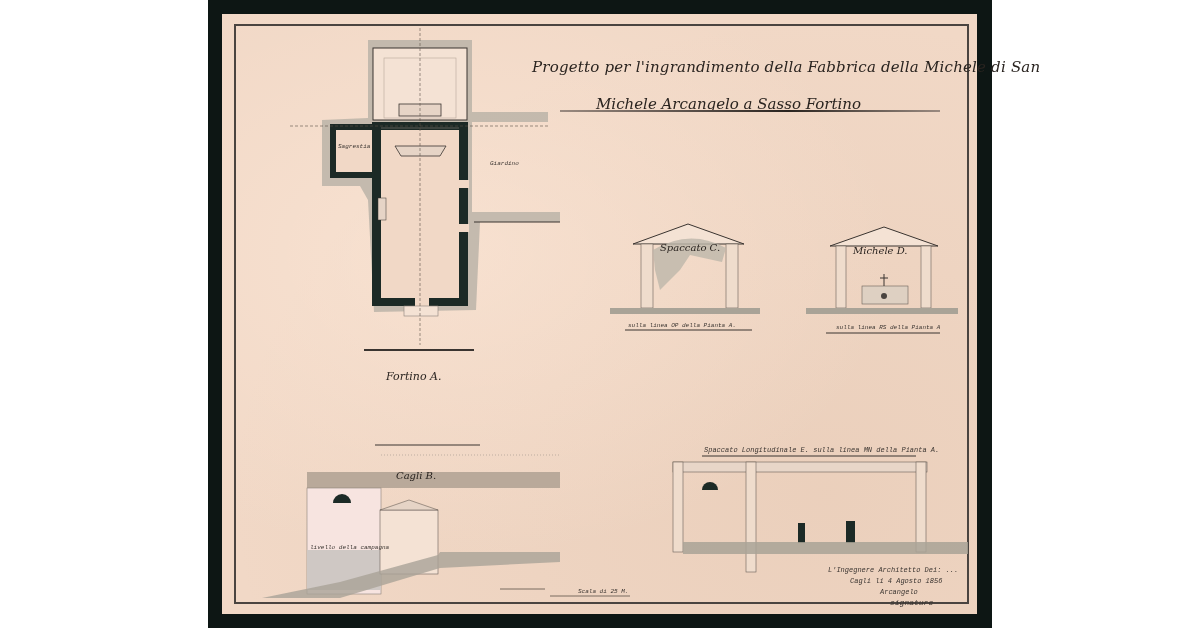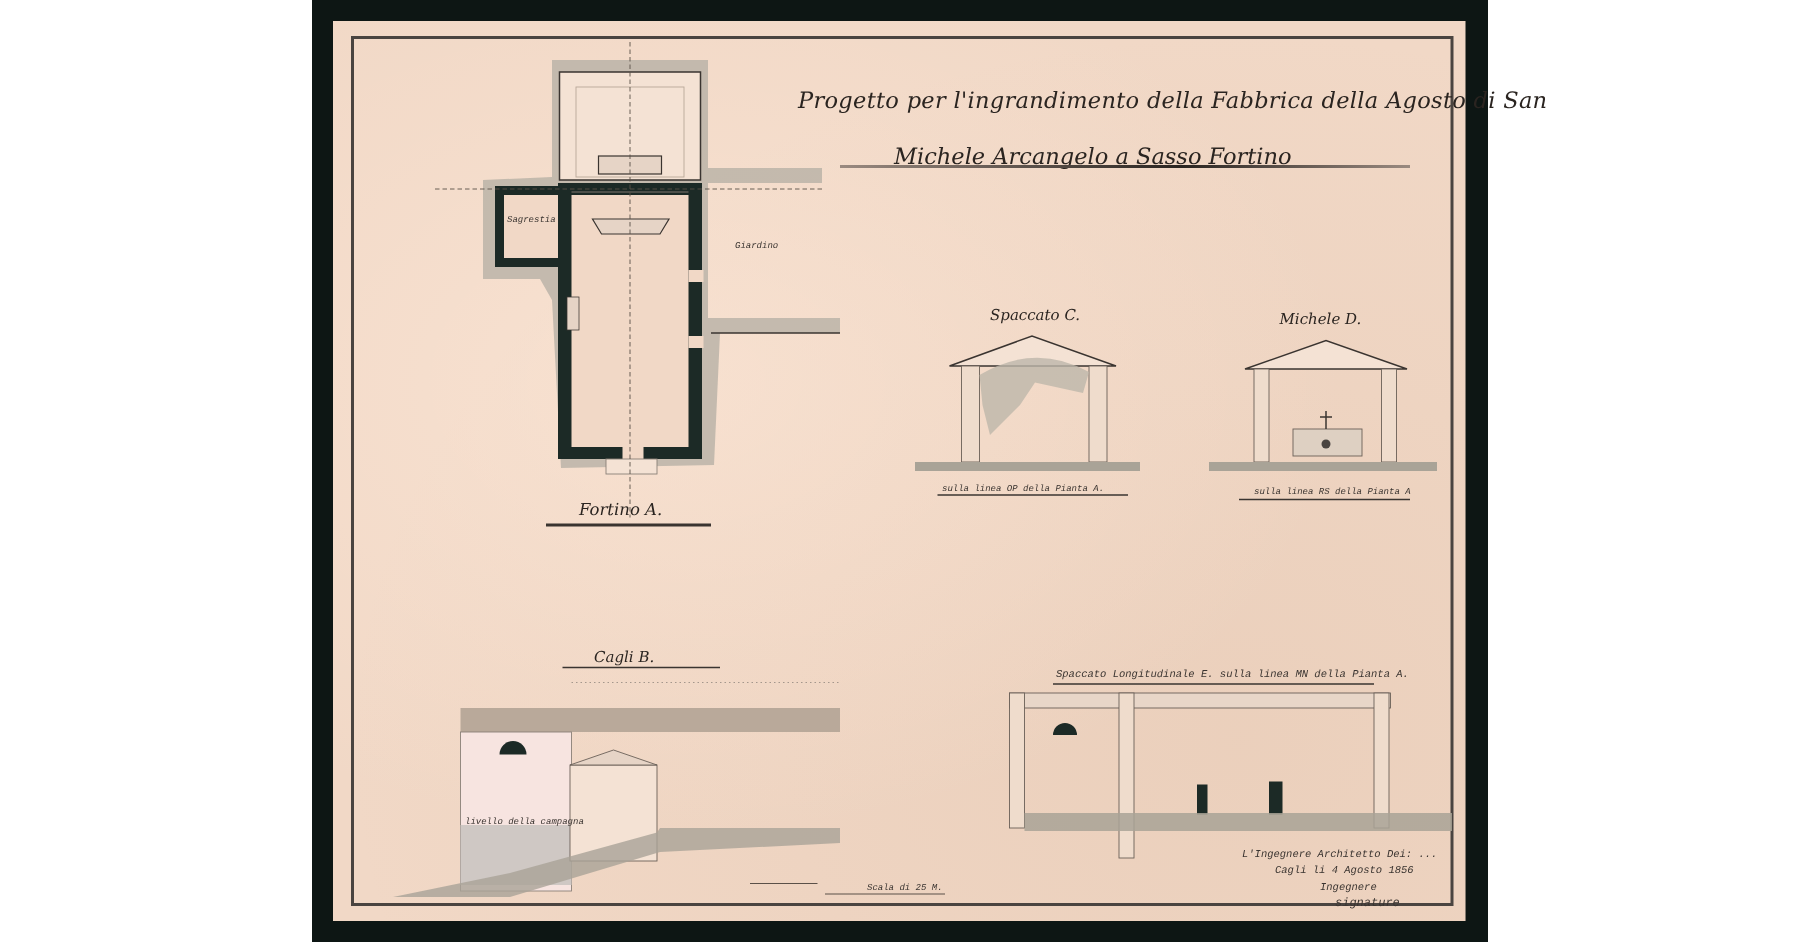--- a/index.html
+++ b/index.html
@@ -6,33 +6,33 @@
   body{width:1200px;height:628px;background:#ffffff;position:relative;overflow:hidden;font-family:"DejaVu Serif",serif;}
   .scan{position:absolute;left:208px;top:0;width:784px;height:628px;background:#0d1614;}
   .sheet{position:absolute;left:222px;top:14px;width:755px;height:600px;background:#f1d8c6;
          background-image:radial-gradient(ellipse at 30% 40%,rgba(255,235,220,.5),rgba(0,0,0,0) 60%),
                           radial-gradient(ellipse at 80% 80%,rgba(200,160,130,.15),rgba(0,0,0,0) 70%);}
   .frame{position:absolute;left:234px;top:24px;width:735px;height:580px;border:2px solid #4a4440;box-sizing:border-box;}
   .label{position:absolute;color:#2a2420;font-style:italic;white-space:nowrap;}
   .title1{left:532px;top:58px;font-size:15px;letter-spacing:.2px;}
   .title2{left:596px;top:85px;font-size:15px;margin-top:10px;}
   .title-rule{position:absolute;left:560px;top:110px;width:380px;height:2px;background:linear-gradient(90deg,#9a8a80,#2a2420 60%,#9a8a80);}
-  .caption{font-size:11px;}
+  .caption{font-size:11px;margin-top:37px;}
   .small{font-size:6px;color:#3a3430;font-family:Liberation Mono, monospace;}
   .rule{position:absolute;height:1.5px;background:#3a3430;}
   svg{position:absolute;left:0;top:0;}
 </style>
 </head>
 <body>
 
 <div class="scan"></div>
 <div class="sheet"></div>
 <div class="frame"></div>
 
-<div class="label title1">Progetto per l'ingrandimento della Fabbrica della Agosto di San</div>
+<div class="label title1">Progetto per l'ingrandimento della Fabbrica della Michele di San</div>
 <div class="label title2">Michele Arcangelo a Sasso Fortino</div>
 <div class="title-rule"></div>
 
 <svg width="1200" height="628">
 
   <g>
 
     <path d="M368 40 L472 40 L472 112 L548 112 L548 122 L472 122 L472 212 L560 212 L560 222 L480 222 L476 310 L374 312 L368 200 L360 186 L322 186 L322 120 L368 118 Z" fill="#b3aea3" opacity=".75"></path>
 
     <rect x="373" y="48" width="94" height="72" fill="#f4e2d4" stroke="#3a3430" stroke-width="1"></rect>
@@ -120,14 +120,14 @@
 
 <div class="label caption" style="left:396px;top:433px;font-size:10px;">Cagli B.</div>
 <div class="label small" style="left:310px;top:544px;">livello della campagna</div>
 
 <div class="label small" style="left:704px;top:446px;font-size:7px;">Spaccato Longitudinale E. sulla linea MN della Pianta A.</div>
 
 <div class="label small" style="left:578px;top:588px;">Scala di 25 M.</div>
 
 <div class="label small" style="left:828px;top:566px;font-size:7px;">L'Ingegnere Architetto Dei: ...</div>
 <div class="label small" style="left:850px;top:577px;font-size:7px;">Cagli li 4 Agosto 1856</div>
-<div class="label small" style="left:880px;top:588px;font-size:7px;">Ingegnere</div>
+<div class="label small" style="left:880px;top:588px;font-size:7px;">Arcangelo</div>
 <div class="label small" style="left:890px;top:598px;font-size:8px;">signature</div>
 
 </body></html>

